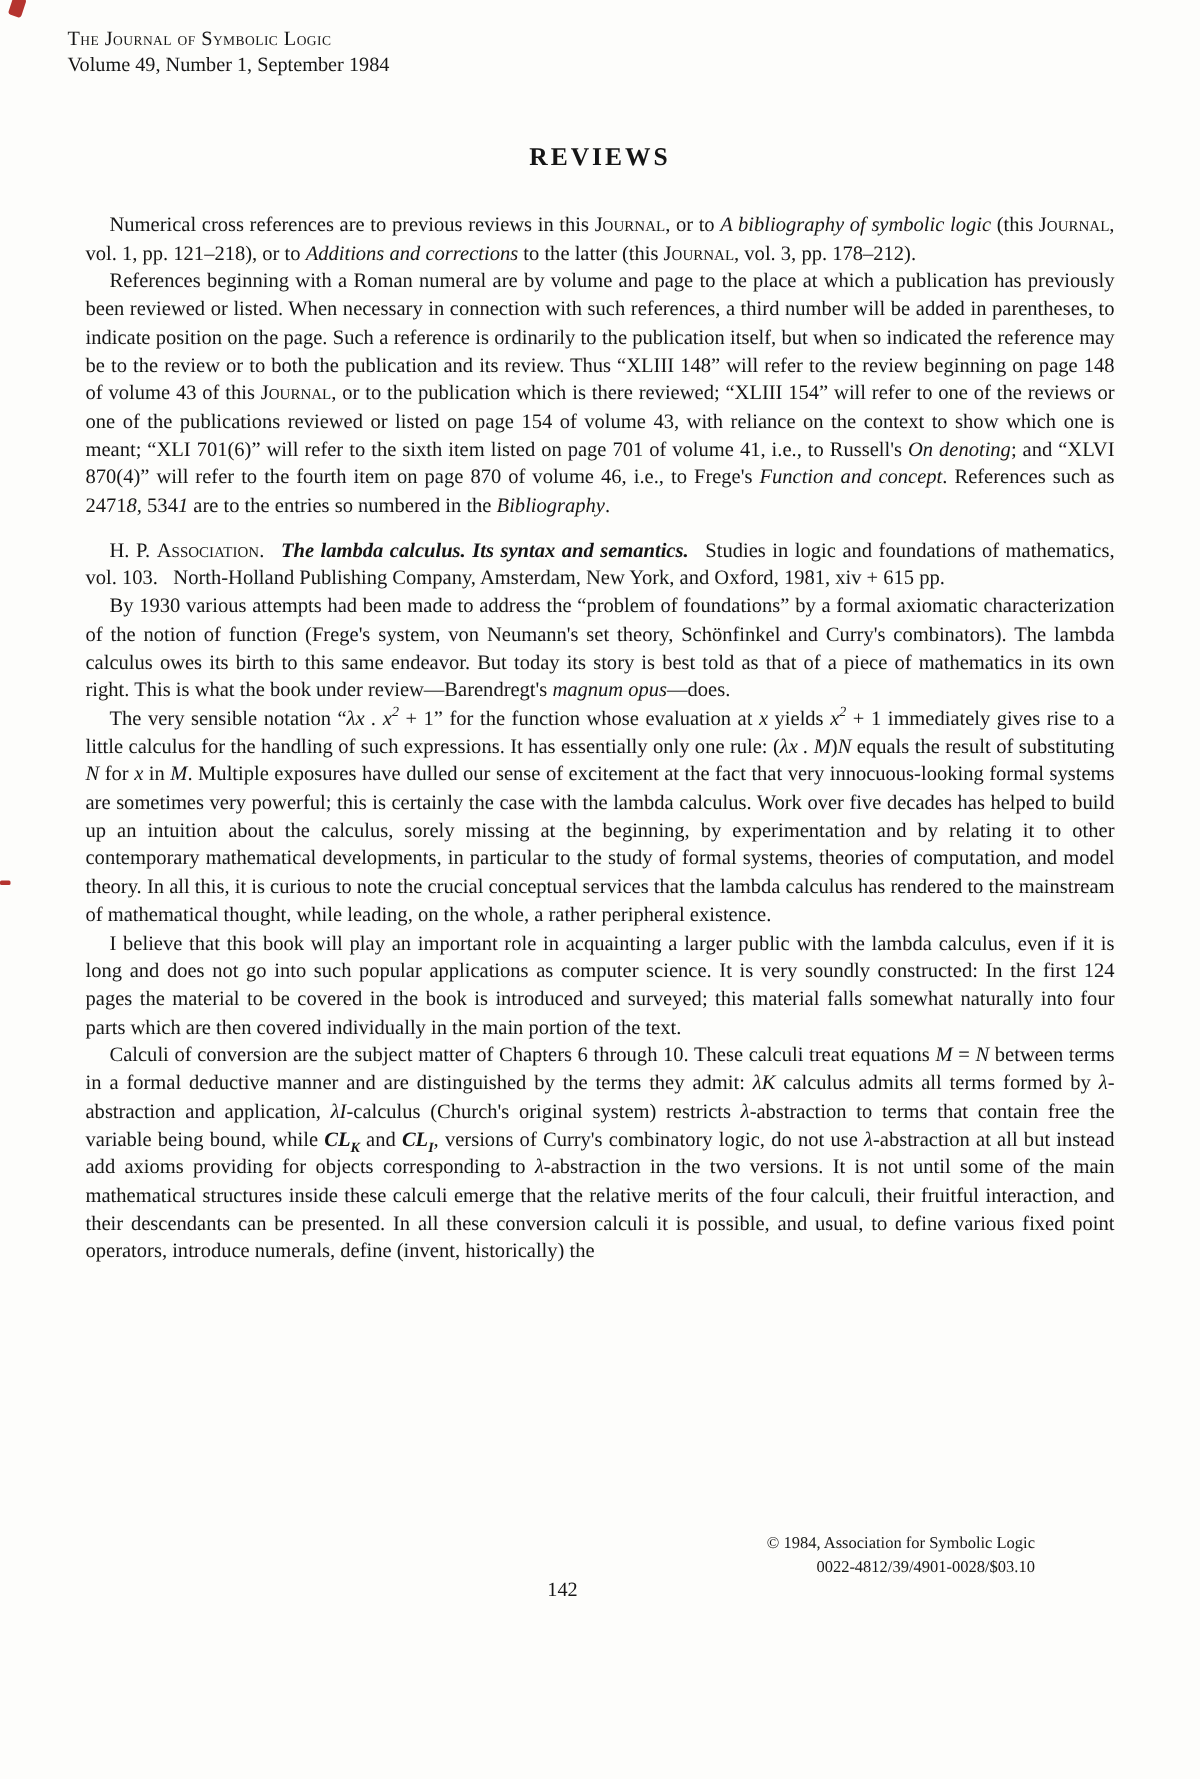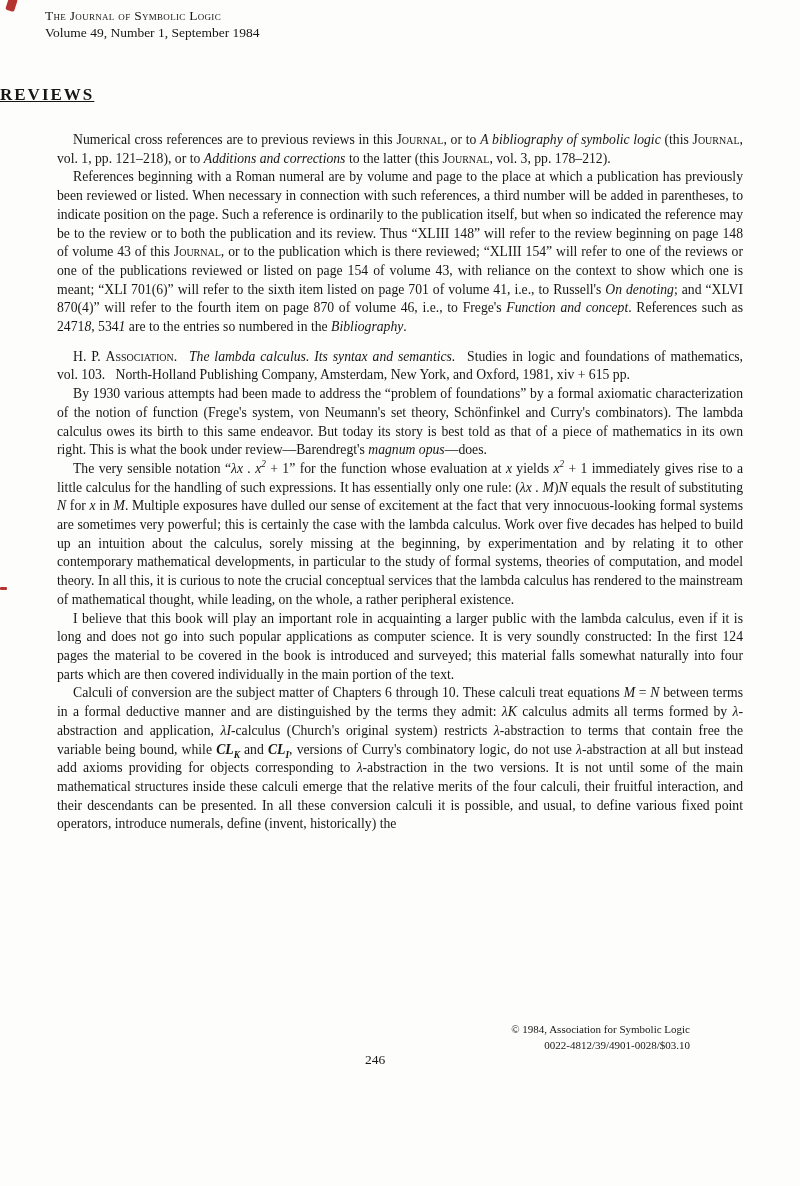--- a/index.html
+++ b/index.html
@@ -7,33 +7,32 @@
     position: relative;
     width: 800px;
     height: 1186px;
     margin: 0 auto;
     background: #fdfdfb;
     font-family: "Liberation Serif", "DejaVu Serif", serif;
     color: #161616;
     overflow: hidden;
   }
   .running-head {
-    padding: 7px 45px 0 45px;
+    padding: 17px 45px 0 45px;
     font-size: 13.5px;
     line-height: 17px;
   }
   .sc { font-variant: small-caps; }
   .journal-name { letter-spacing: 0.3px; }
   .section-title {
     margin: 44px 0 26px 0;
-    text-align: left;
+    text-align: center;
     font-size: 17px;
     font-weight: 600;
     letter-spacing: 2px;
-    text-decoration: underline;
   }
   .body-text {
     margin: 0 57px;
     font-size: 13.7px;
     line-height: 18.7px;
     text-align: justify;
   }
   .para { margin: 0; text-indent: 16px; }
   .review-heading { margin-top: 11px; }
   sup { font-size: 0.68em; line-height: 0; }
@@ -69,27 +68,27 @@
   <header class="running-head">
     <div class="journal-name sc">The Journal of Symbolic Logic</div>
     <div class="issue-line">Volume 49, Number 1, September 1984</div>
   </header>
 
   <h1 class="section-title">REVIEWS</h1>
 
   <main class="body-text">
     <p class="para"><span>Numerical cross references are to previous reviews in this </span><span class="sc">Journal</span><span>, or to </span><span style="font-style: italic;">A bibliography of symbolic logic</span><span> (this </span><span class="sc">Journal</span><span>, vol. 1, pp. 121–218), or to </span><span style="font-style: italic;">Additions and corrections</span><span> to the latter (this </span><span class="sc">Journal</span><span>, vol. 3, pp. 178–212).</span></p>
     <p class="para"><span>References beginning with a Roman numeral are by volume and page to the place at which a publication has previously been reviewed or listed. When necessary in connection with such references, a third number will be added in parentheses, to indicate position on the page. Such a reference is ordinarily to the publication itself, but when so indicated the reference may be to the review or to both the publication and its review. Thus “XLIII 148” will refer to the review beginning on page 148 of volume 43 of this </span><span class="sc">Journal</span><span>, or to the publication which is there reviewed; “XLIII 154” will refer to one of the reviews or one of the publications reviewed or listed on page 154 of volume 43, with reliance on the context to show which one is meant; “XLI 701(6)” will refer to the sixth item listed on page 701 of volume 41, i.e., to Russell's </span><span style="font-style: italic;">On denoting</span><span>; and “XLVI 870(4)” will refer to the fourth item on page 870 of volume 46, i.e., to Frege's </span><span style="font-style: italic;">Function and concept</span><span>. References such as 2471</span><span style="font-style: italic;">8</span><span>, 534</span><span style="font-style: italic;">1</span><span> are to the entries so numbered in the </span><span style="font-style: italic;">Bibliography</span><span>.</span></p>
-    <p class="para review-heading"><span>H. P. </span><span class="sc">Association</span><span>.  </span><span style="font-style: italic; font-weight: normal;">The lambda calculus. Its syntax and semantics.</span><span>  Studies in logic and foundations of mathematics, vol. 103.  North-Holland Publishing Company, Amsterdam, New York, and Oxford, 1981, xiv + 615 pp.</span></p>
+    <p class="para review-heading"><span>H. P. </span><span class="sc">Association</span><span>.  </span><span style="font-style: italic; font-weight: bold;">The lambda calculus. Its syntax and semantics.</span><span>  Studies in logic and foundations of mathematics, vol. 103.  North-Holland Publishing Company, Amsterdam, New York, and Oxford, 1981, xiv + 615 pp.</span></p>
     <p class="para"><span>By 1930 various attempts had been made to address the “problem of foundations” by a formal axiomatic characterization of the notion of function (Frege's system, von Neumann's set theory, Schönfinkel and Curry's combinators). The lambda calculus owes its birth to this same endeavor. But today its story is best told as that of a piece of mathematics in its own right. This is what the book under review—Barendregt's </span><span style="font-style: italic;">magnum opus</span><span>—does.</span></p>
     <p class="para"><span>The very sensible notation “</span><span style="font-style: italic;">λx . x</span><sup style="font-style: italic;">2</sup><span> + 1” for the function whose evaluation at </span><span style="font-style: italic;">x</span><span> yields </span><span style="font-style: italic;">x</span><sup style="font-style: italic;">2</sup><span> + 1 immediately gives rise to a little calculus for the handling of such expressions. It has essentially only one rule: (</span><span style="font-style: italic;">λx . M</span><span>)</span><span style="font-style: italic;">N</span><span> equals the result of substituting </span><span style="font-style: italic;">N</span><span> for </span><span style="font-style: italic;">x</span><span> in </span><span style="font-style: italic;">M</span><span>. Multiple exposures have dulled our sense of excitement at the fact that very innocuous-looking formal systems are sometimes very powerful; this is certainly the case with the lambda calculus. Work over five decades has helped to build up an intuition about the calculus, sorely missing at the beginning, by experimentation and by relating it to other contemporary mathematical developments, in particular to the study of formal systems, theories of computation, and model theory. In all this, it is curious to note the crucial conceptual services that the lambda calculus has rendered to the mainstream of mathematical thought, while leading, on the whole, a rather peripheral existence.</span></p>
     <p class="para"><span>I believe that this book will play an important role in acquainting a larger public with the lambda calculus, even if it is long and does not go into such popular applications as computer science. It is very soundly constructed: In the first 124 pages the material to be covered in the book is introduced and surveyed; this material falls somewhat naturally into four parts which are then covered individually in the main portion of the text.</span></p>
     <p class="para"><span>Calculi of conversion are the subject matter of Chapters 6 through 10. These calculi treat equations </span><span style="font-style: italic;">M</span><span> = </span><span style="font-style: italic;">N</span><span> between terms in a formal deductive manner and are distinguished by the terms they admit: </span><span style="font-style: italic;">λK</span><span> calculus admits all terms formed by </span><span style="font-style: italic;">λ</span><span>-abstraction and application, </span><span style="font-style: italic;">λI</span><span>-calculus (Church's original system) restricts </span><span style="font-style: italic;">λ</span><span>-abstraction to terms that contain free the variable being bound, while </span><span style="font-style: italic; font-weight: bold;">CL</span><sub style="font-style: italic; font-weight: bold;">K</sub><span> and </span><span style="font-style: italic; font-weight: bold;">CL</span><sub style="font-style: italic; font-weight: bold;">I</sub><span>, versions of Curry's combinatory logic, do not use </span><span style="font-style: italic;">λ</span><span>-abstraction at all but instead add axioms providing for objects corresponding to </span><span style="font-style: italic;">λ</span><span>-abstraction in the two versions. It is not until some of the main mathematical structures inside these calculi emerge that the relative merits of the four calculi, their fruitful interaction, and their descendants can be presented. In all these conversion calculi it is possible, and usual, to define various fixed point operators, introduce numerals, define (invent, historically) the</span></p>
   </main>
 
   <div class="copyright-block">
     <div>© 1984, Association for Symbolic Logic</div>
     <div>0022-4812/39/4901-0028/$03.10</div>
   </div>
 
-  <div class="page-number">246</div>
+  <div class="page-number">142</div>
 
 </div>
 
 </body></html>

